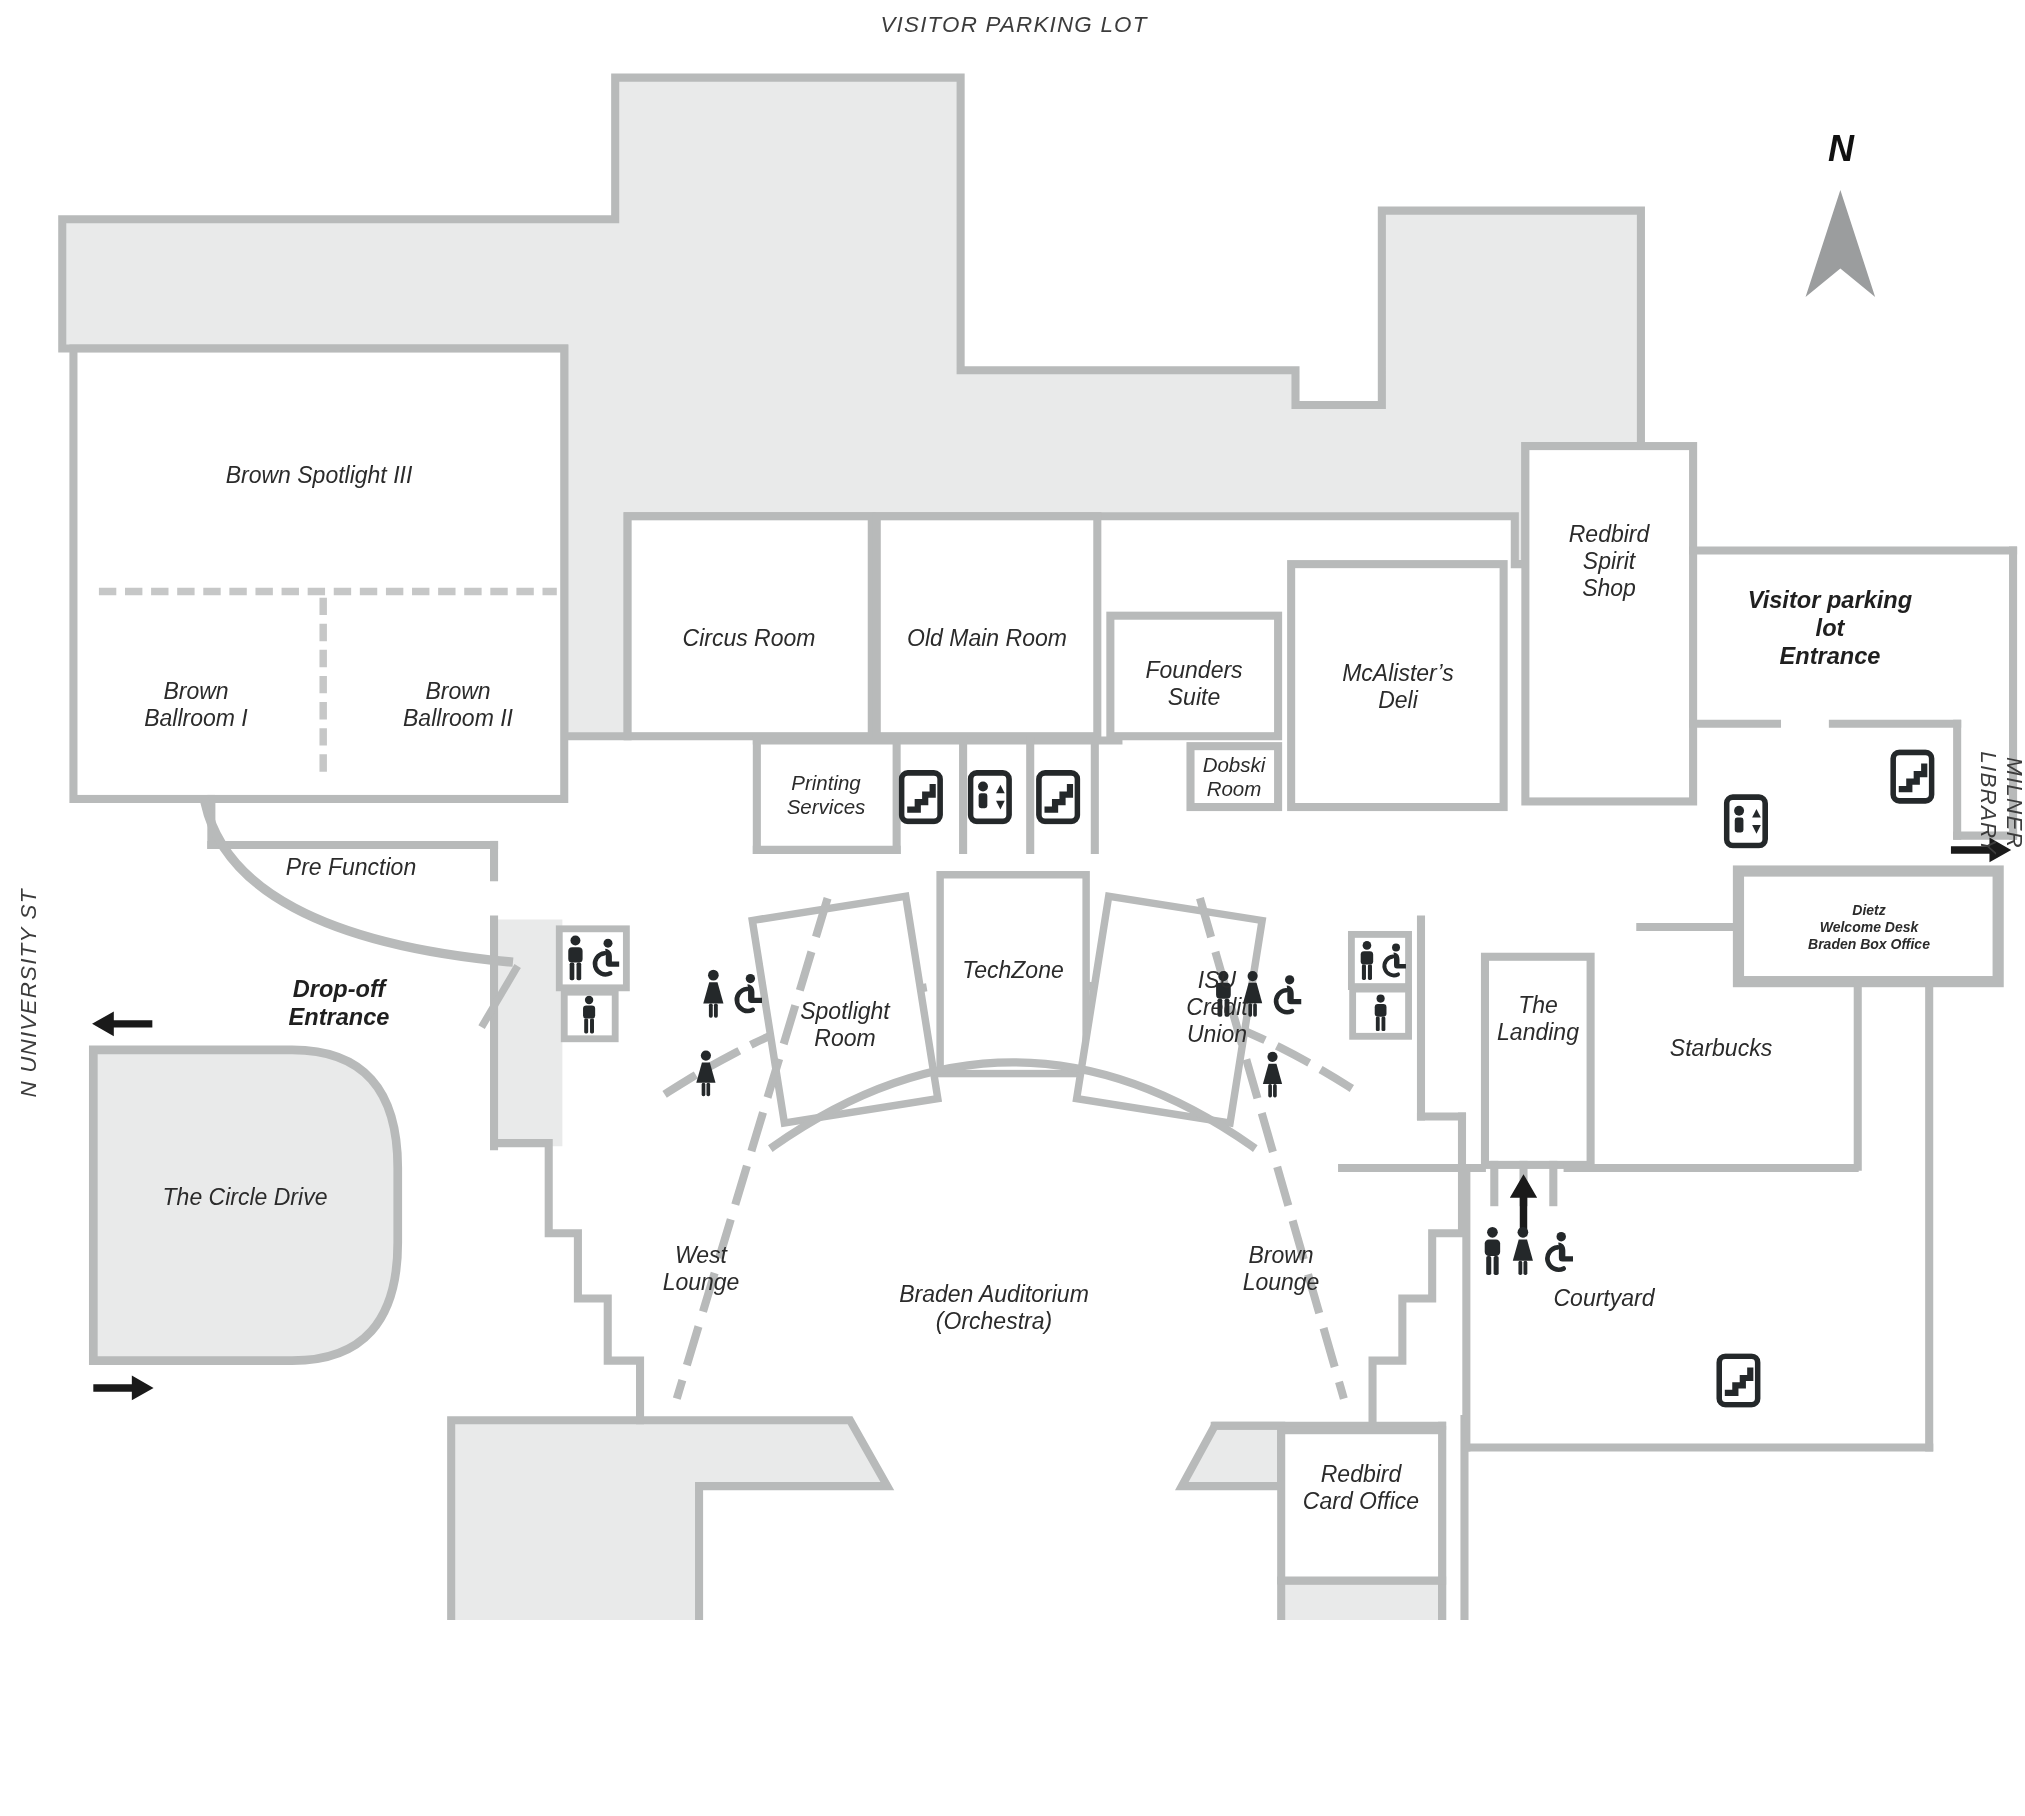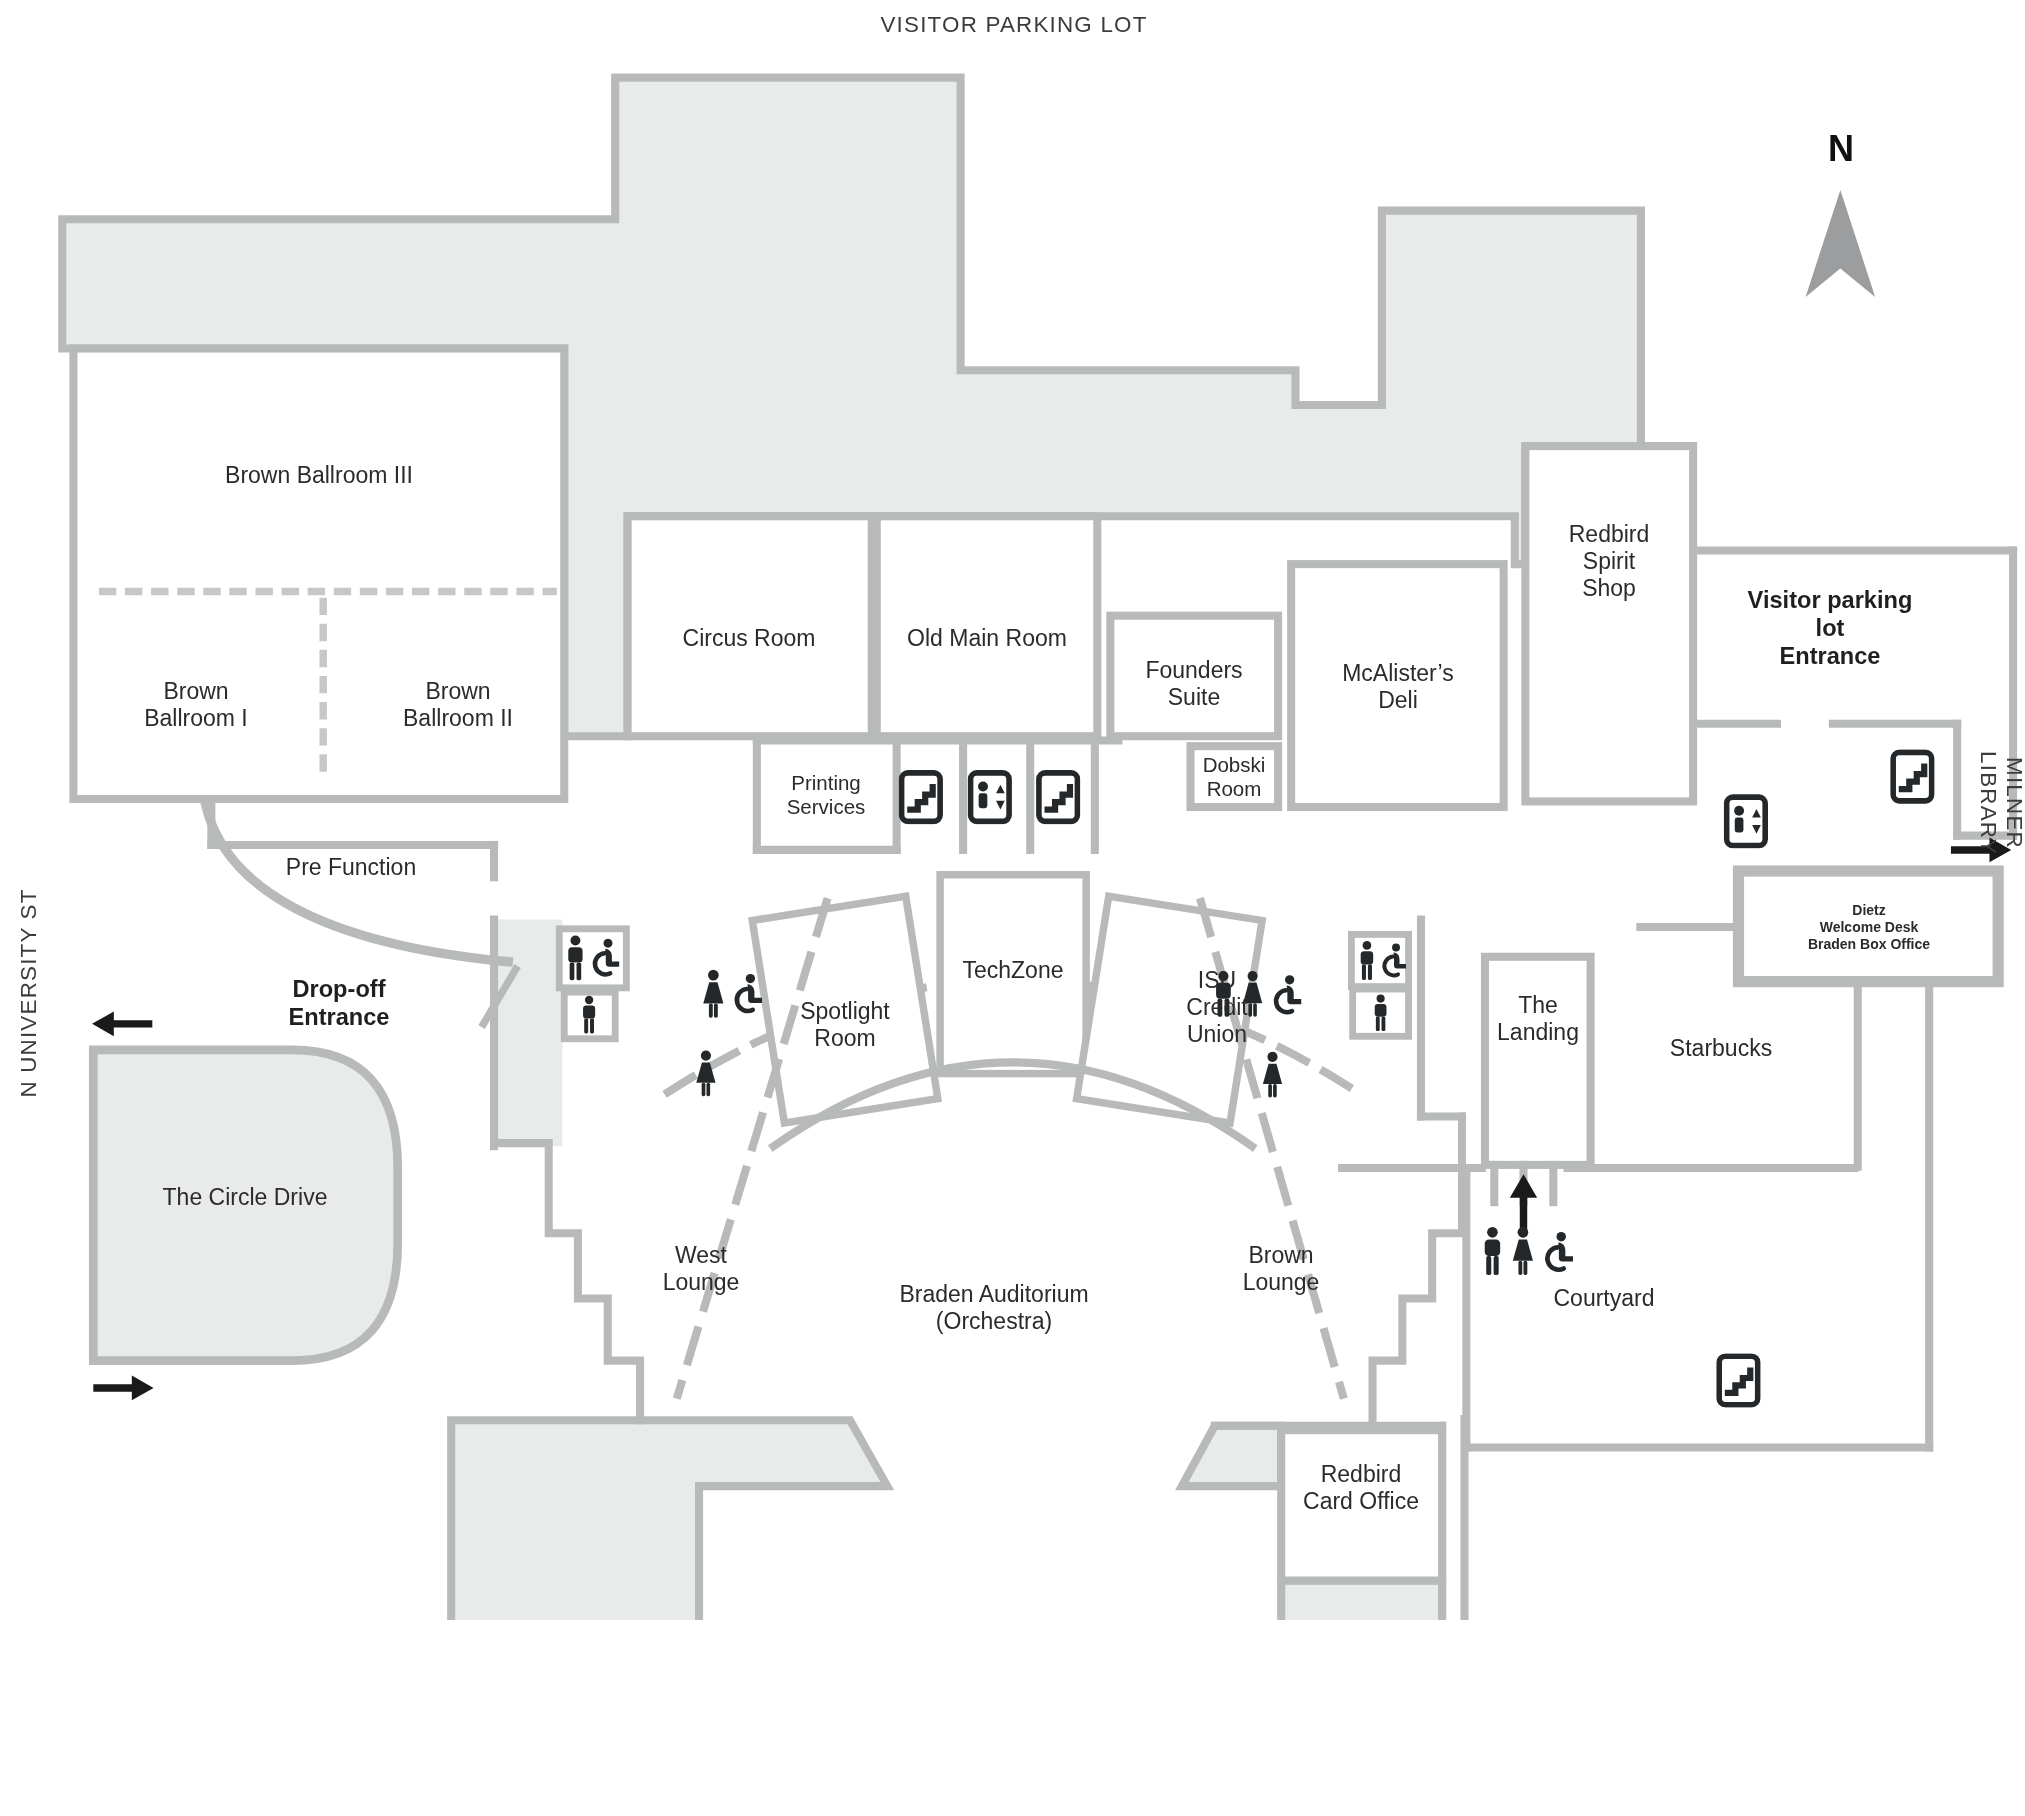--- a/index.html
+++ b/index.html
@@ -1,17 +1,17 @@
 <!DOCTYPE html>
 <html style="font-size:10px"><head>
 <meta charset="utf-8">
 <style>
   html,body{margin:0;padding:0;background:#ffffff;}
   #map{position:relative;width:2025px;height:1620px;background:#fff;
-       font-family:"Liberation Sans", sans-serif;overflow:hidden;}
+       font-family:"Liberation Sans", sans-serif;overflow:hidden;font-style:italic;}
   #plan{position:absolute;left:0;top:0;}
   .lbl{position:absolute;transform:translate(-50%,-50%);white-space:pre-line;
        text-align:center;font-size:23px;line-height:1.18;color:#2b2b2b;}
   .lbl.bold{font-weight:700;color:#1f1f1f;font-size:23.6px;}
   .lbl.small{font-size:20.5px;}
   .lbl.street{font-size:22.4px;color:#3c3c3c;letter-spacing:1.2px;font-weight:400;}
   .lbl.rotccw{transform:translate(-50%,-50%) rotate(-90deg);}
   .lbl.rotcw{transform:translate(-50%,-50%) rotate(90deg);}
   .lbl.compass{font-size:36px;font-weight:700;color:#111;}
   .lbl.dietz{font-size:14px;font-weight:700;line-height:1.2;}
@@ -176,21 +176,21 @@
     </g>
   </svg>
 
   <div class="lbl street" style="left:1014px;top:25px;">VISITOR PARKING LOT</div>
   <div class="lbl street" style="left:1013px;top:1794px;">W COLLEGE AVE</div>
   <div class="lbl street rotccw" style="left:29px;top:993px;">N UNIVERSITY ST</div>
   <div class="lbl street rotcw" style="left:2001px;top:803px;">MILNER LIBRARY</div>
 
   <div class="lbl compass" style="left:1841px;top:149px;">N</div>
 
-  <div class="lbl" style="left:319px;top:476px;">Brown Ballroom III</div>
+  <div class="lbl" style="left:319px;top:476px;">Brown Spotlight III</div>
   <div class="lbl" style="left:196px;top:705px;">Brown
 Ballroom I</div>
   <div class="lbl" style="left:458px;top:705px;">Brown
 Ballroom II</div>
   <div class="lbl" style="left:749px;top:639px;">Circus Room</div>
   <div class="lbl" style="left:987px;top:639px;">Old Main Room</div>
   <div class="lbl" style="left:1194px;top:684px;">Founders
 Suite</div>
   <div class="lbl" style="left:1398px;top:687px;">McAlister’s
 Deli</div>

